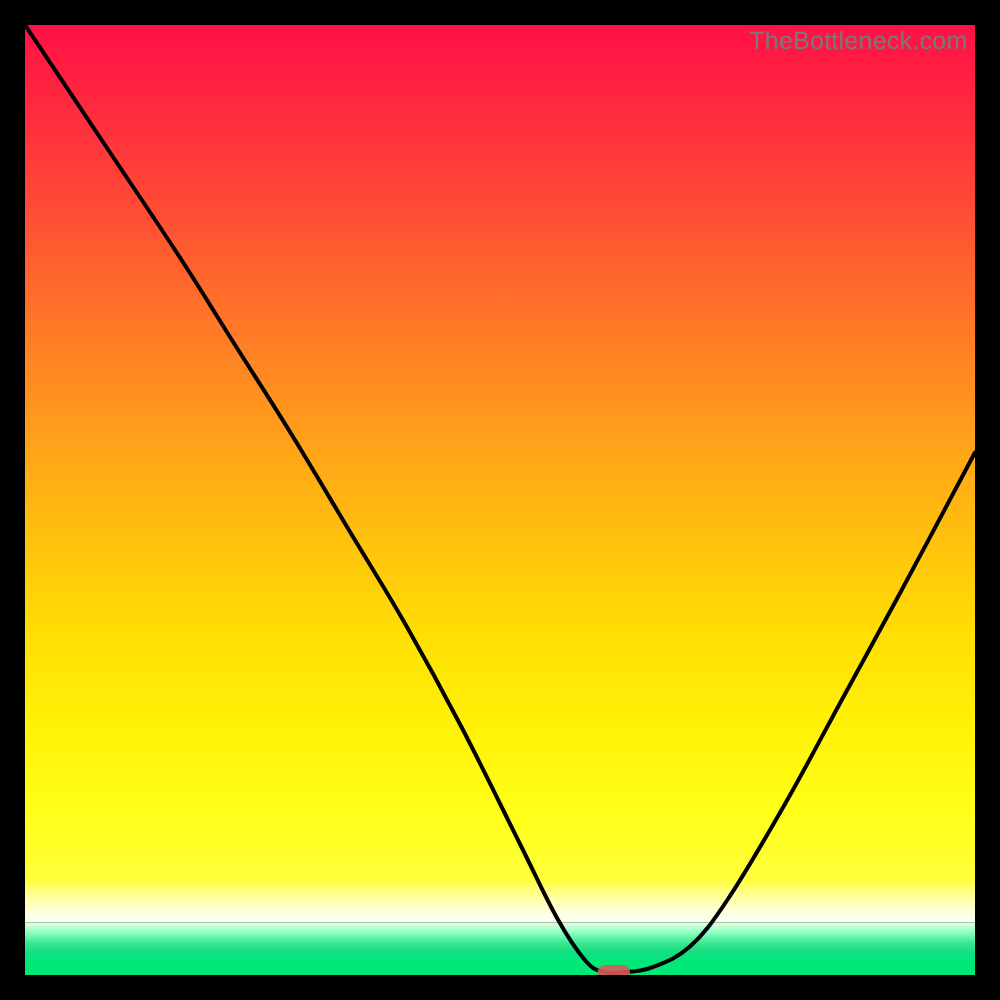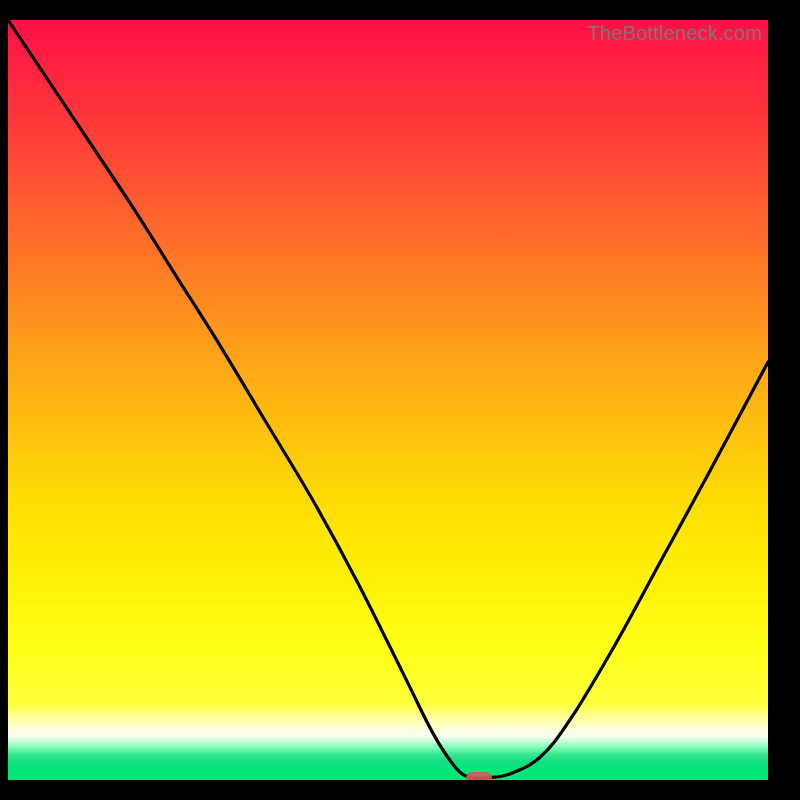--- a/index.html
+++ b/index.html
@@ -12,21 +12,21 @@
     font-family: Arial, Helvetica, sans-serif;
   }
   .frame {
     position: relative;
     width: 800px;
     height: 800px;
     background: #000;
   }
   .plot-area {
     position: absolute;
-    left: 8px;
+    left: 20px;
     top: 20px;
     width: 760px;
     height: 760px;
     overflow: hidden;
   }
   
   .grad {
     position: absolute;
     left: 0;
     width: 100%;

